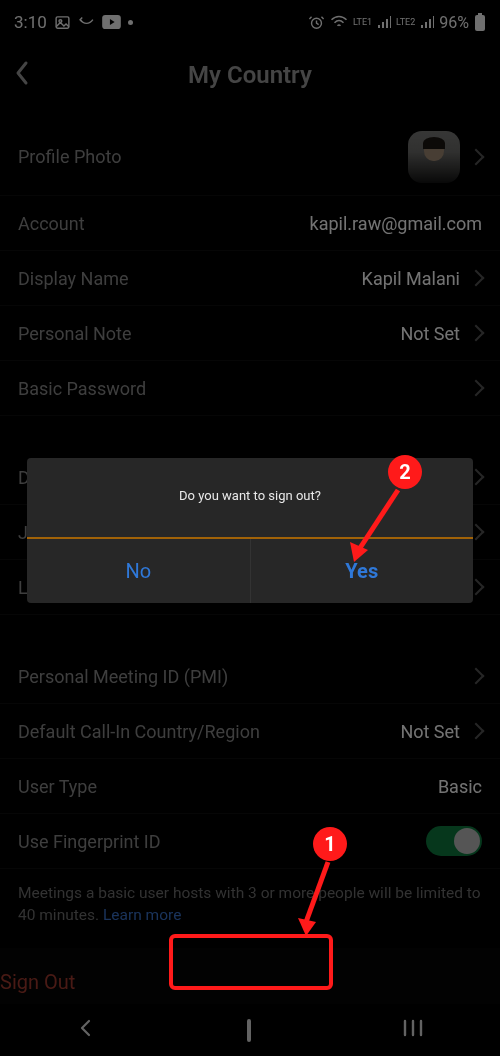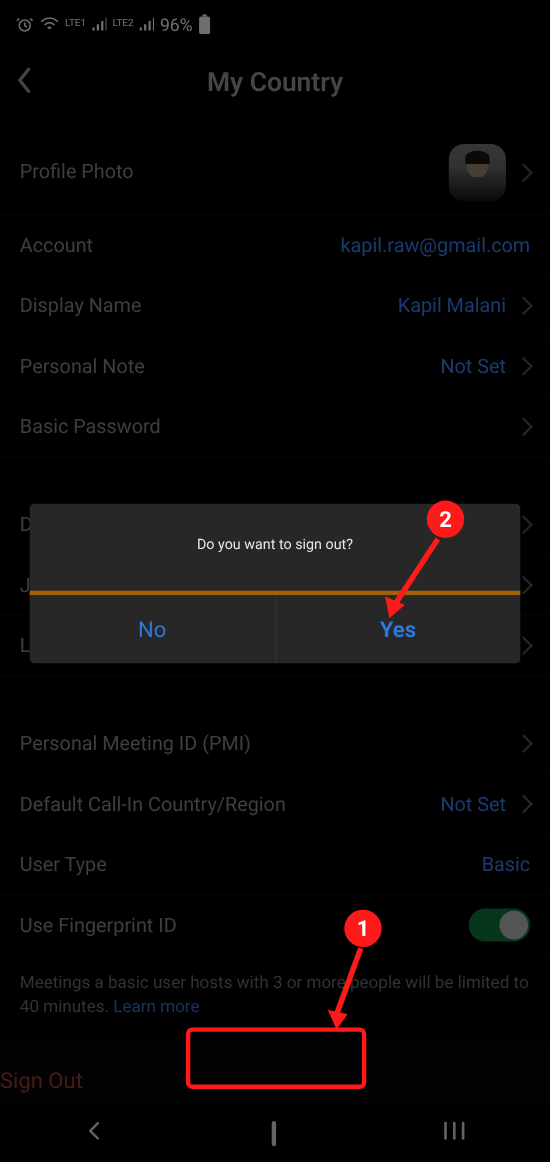--- a/index.html
+++ b/index.html
@@ -15,62 +15,85 @@
   
   .header { height:62px; display:flex; align-items:center; position:relative; }
   .back { position:absolute; left:14px; color:#9a9a9a; }
   .title { flex:1; text-align:center; font-size:24px; font-weight:600; color:#9a9a9a; }
 
   
   .section { border-top:12px solid #000; }
   .row { display:flex; align-items:center; justify-content:space-between; padding:0 18px; min-height:55px; border-bottom:1px solid #0f0f0f; font-size:18px; color:#8a8a8a; }
   .row.tall { min-height:78px; }
   .row .label { }
-  .row .value { color:#3b82f6; display:flex; align-items:center; gap:10px; }
+  .row .value { color:#ffffff; display:flex; align-items:center; gap:10px; }
   .chev { width:12px; height:12px; border-top:2px solid #555; border-right:2px solid #555; transform:rotate(45deg); }
   .avatar { width:52px; height:52px; border-radius:14px; background:linear-gradient(180deg,#7a7a78 0%,#6c6c6a 40%,#141414 100%); position:relative; overflow:hidden; }
   .avatar::before { content:""; position:absolute; top:8px; left:16px; width:20px; height:22px; border-radius:50% 50% 45% 45%; background:#a08a73; }
   .avatar::after  { content:""; position:absolute; top:6px; left:15px; width:22px; height:12px; border-radius:50% 50% 0 0; background:#1b1712; }
 
   .note { padding:14px 18px 0 18px; font-size:15.5px; line-height:1.4; color:#6f6f6f; }
   .note .link { color:#3a72c9; }
 
   .signout { color:#a33b2f; font-size:20px; padding:22px 0; margin-top:22px; background:#050505; }
 
   
   .toggle { width:56px; height:30px; border-radius:15px; background:#0e7a3f; position:relative; }
   .toggle .knob { position:absolute; right:2px; top:2px; width:26px; height:26px; border-radius:50%; background:#bdbdbd; }
 
   
   .dim { position:absolute; inset:0; background:rgba(0,0,0,0.55); }
 
   
   .dialog { position:absolute; left:27px; right:27px; top:458px; background:#272727; border-radius:4px; color:#e8e8e8; }
   .dialog .msg { text-align:center; padding:30px 20px 34px; font-size:13px; }
-  .dialog .actions { display:flex; border-top:4px solid #a16207; height:66px; }
+  .dialog .actions { display:flex; border-top:2px solid #a16207; height:66px; }
   .dialog .btn { flex:1; display:flex; align-items:center; justify-content:center; font-size:20px; color:#2f78d8; }
   .dialog .btn.yes { font-weight:700; }
   .dialog .btn + .btn { border-left:1px solid #333; }
 
   
   .ann-box { position:absolute; border:4px solid #ff1a1a; border-radius:6px; }
   .ann-num { position:absolute; width:34px; height:34px; border-radius:50%; background:#ff1a1a; color:#fff; font-size:20px; font-weight:700; display:flex; align-items:center; justify-content:center; }
   .ann-arrow { position:absolute; pointer-events:none; }
 
   
   .navbar { position:absolute; bottom:0; left:0; right:0; height:52px; display:flex; align-items:center; justify-content:space-around; background:#000; }
   .nav-icon { color:#dcdcdc; }
   .nav-square { width:22px; height:22px; border:2.5px solid #dcdcdc; border-radius:7px; }
 </style>
 </head>
 <body>
 
 <div class="page">
 
   <div class="status-bar">
+    <div class="status-left">
+      <span>3:10</span>
+      <span class="mini-icon">
+          <svg width="17" height="17" viewBox="0 0 24 24" fill="none" stroke="#f5f5f5" stroke-width="2">
+            <rect x="3" y="4" width="18" height="16" rx="2"></rect>
+            <circle cx="9" cy="10" r="2"></circle>
+            <path d="M3 18l6-6 5 5 3-3 4 4"></path>
+          </svg>
+        </span>
+      <span class="mini-icon">
+          <svg width="17" height="17" viewBox="0 0 24 24" fill="none" stroke="#f5f5f5" stroke-width="2">
+            <path d="M3 8c5 7 13 7 18 0"></path>
+            <path d="M6 5l-3 3 3 3"></path>
+          </svg>
+        </span>
+      <span class="mini-icon">
+          <svg width="19" height="14" viewBox="0 0 24 18">
+            <rect width="24" height="18" rx="4" fill="#f5f5f5"></rect>
+            <path d="M10 5v8l6-4z" fill="#000"></path>
+          </svg>
+        </span>
+      <span class="dot"></span>
+    </div>
     <div class="status-right">
       <span class="mini-icon">
           <svg width="17" height="17" viewBox="0 0 24 24" fill="none" stroke="#f5f5f5" stroke-width="2">
             <circle cx="12" cy="13" r="7"></circle>
             <path d="M12 9v4l3 2M5 4L2 7M19 4l3 3"></path>
           </svg>
         </span>
       <span class="mini-icon">
           <svg width="18" height="14" viewBox="0 0 24 18" fill="none" stroke="#f5f5f5" stroke-width="2">
             <path d="M2 6c6-6 14-6 20 0"></path>

